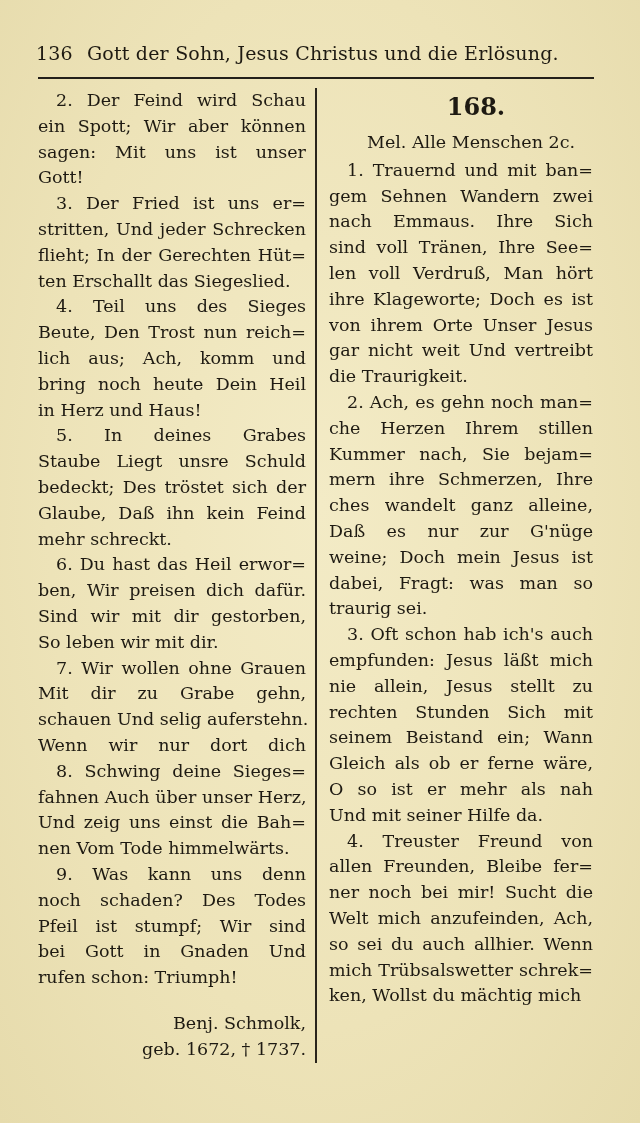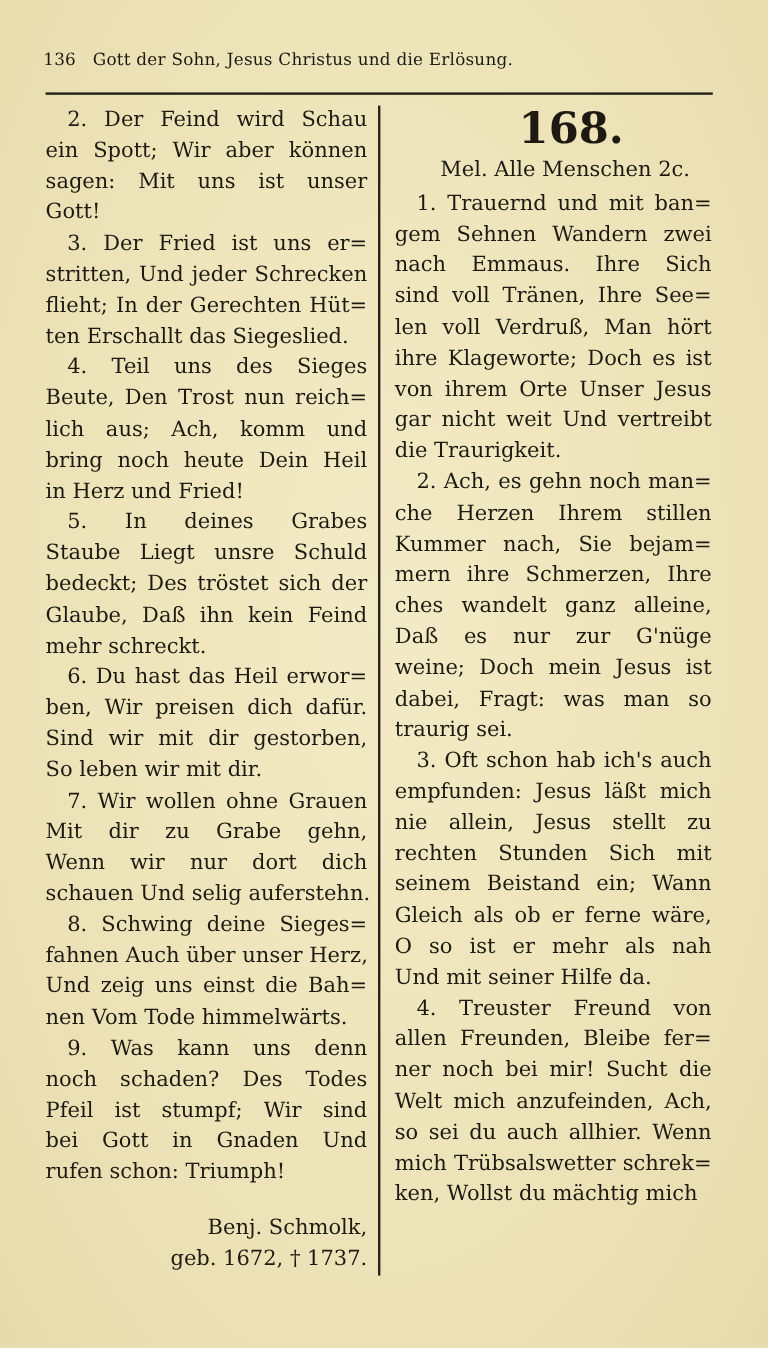--- a/index.html
+++ b/index.html
@@ -10,21 +10,21 @@
       position: relative;
       font-family: "DejaVu Serif", serif;
       color: #1e1a12;
     }
     .page {
       position: absolute; left: 0; top: 0; width: 640px; height: 1123px;
       background: radial-gradient(ellipse at 50% 45%, #f3ebc6 0%, #ede3b8 60%, #e6dbac 100%);
     }
     .running-head {
       position: absolute; left: 36px; top: 42px; width: 560px;
-      font-size: 14px; letter-spacing: 0.2px; white-space: nowrap;
+      font-size: 19px; letter-spacing: 0.2px; white-space: nowrap;
     }
     .running-head .pno { margin-right: 14px; }
     .head-rule {
       position: absolute; left: 38px; top: 77px; width: 556px; height: 2px;
       background: #23201a;
     }
     .col-rule {
       position: absolute; left: 315px; top: 88px; width: 2px; height: 975px;
       background: #2a251c;
     }
@@ -32,21 +32,21 @@
       position: absolute; top: 88px;
       font-size: 17.5px; line-height: 25.8px;
     }
     .col.left { left: 38px; width: 268px; }
     .col.right { left: 329px; width: 264px; }
     .line { display: block; white-space: nowrap; text-align: justify; text-align-last: justify; }
     .line.last { text-align-last: left; }
     .line.indent { padding-left: 18px; }
     .hymn-number {
       display: block; text-align: center; font-weight: bold;
-      font-size: 36px; line-height: 34px; margin: 2px 0 6px 0;
+      font-size: 24px; line-height: 34px; margin: 2px 0 6px 0;
       font-family: "DejaVu Serif", serif; padding-left: 30px;
     }
     .melody { display: block; text-align: center; padding-left: 20px; margin-bottom: 2px; }
     .author { display: block; text-align: right; padding-left: 10px; margin-top: 20px; }
     .author-dates { display: block; text-align: right; }
   </style>
 </head>
 <body>
 
 <div class="page">
@@ -62,34 +62,34 @@
       <span class="line">sagen: Mit uns ist unser</span>
       <span class="line last">Gott!</span>
       <span class="line indent">3. Der Fried ist uns er=</span>
       <span class="line">stritten, Und jeder Schrecken</span>
       <span class="line">flieht; In der Gerechten Hüt=</span>
       <span class="line last">ten Erschallt das Siegeslied.</span>
       <span class="line indent">4. Teil uns des Sieges</span>
       <span class="line">Beute, Den Trost nun reich=</span>
       <span class="line">lich aus; Ach, komm und</span>
       <span class="line">bring noch heute Dein Heil</span>
-      <span class="line last">in Herz und Fried!</span>
+      <span class="line last">in Herz und Haus!</span>
       <span class="line indent">5. In deines Grabes</span>
       <span class="line">Staube Liegt unsre Schuld</span>
       <span class="line">bedeckt; Des tröstet sich der</span>
       <span class="line">Glaube, Daß ihn kein Feind</span>
       <span class="line last">mehr schreckt.</span>
       <span class="line indent">6. Du hast das Heil erwor=</span>
       <span class="line">ben, Wir preisen dich dafür.</span>
       <span class="line">Sind wir mit dir gestorben,</span>
       <span class="line last">So leben wir mit dir.</span>
       <span class="line indent">7. Wir wollen ohne Grauen</span>
       <span class="line">Mit dir zu Grabe gehn,</span>
+      <span class="line last">schauen Und selig auferstehn.</span>
       <span class="line">Wenn wir nur dort dich</span>
-      <span class="line last">schauen Und selig auferstehn.</span>
       <span class="line indent">8. Schwing deine Sieges=</span>
       <span class="line">fahnen Auch über unser Herz,</span>
       <span class="line">Und zeig uns einst die Bah=</span>
       <span class="line last">nen Vom Tode himmelwärts.</span>
       <span class="line indent">9. Was kann uns denn</span>
       <span class="line">noch schaden? Des Todes</span>
       <span class="line">Pfeil ist stumpf; Wir sind</span>
       <span class="line">bei Gott in Gnaden Und</span>
       <span class="line last">rufen schon: Triumph!</span>
       <span class="author">Benj. Schmolk,</span>

